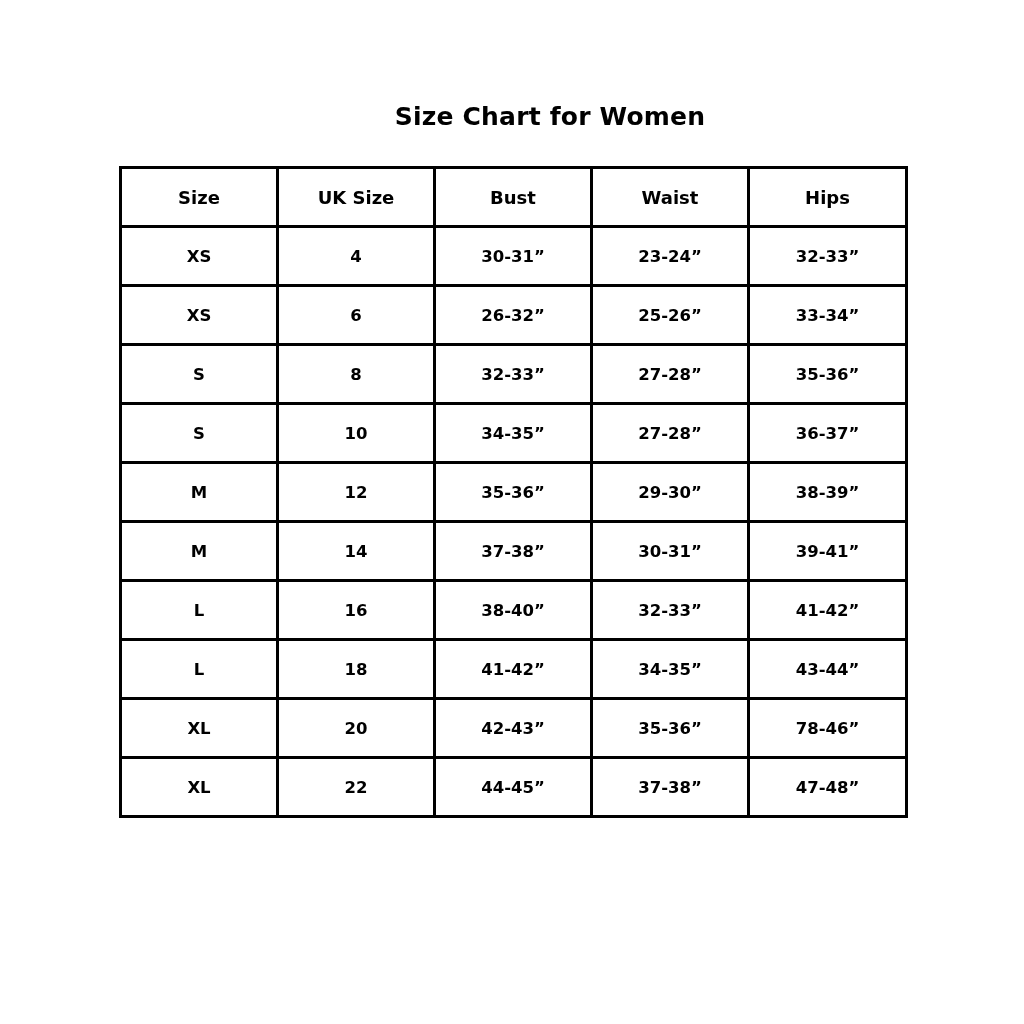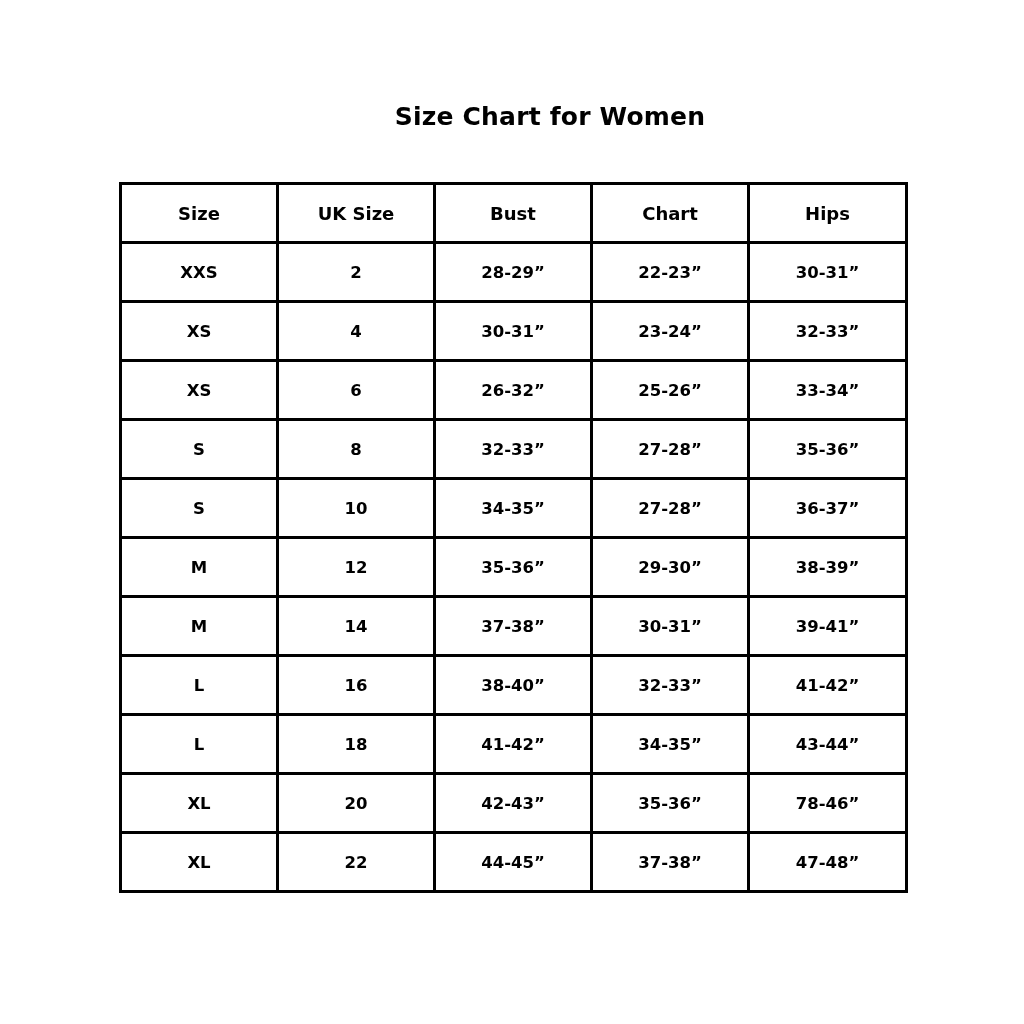--- a/index.html
+++ b/index.html
@@ -34,21 +34,20 @@
   .table-wrap {
     position: absolute;
     top: 166px;
     left: 119px;
     width: 786px;
   }
   table.size-chart {
     border-collapse: collapse;
     width: 786px;
     table-layout: fixed;
-    margin-top: 16px;
   }
   table.size-chart td,
   table.size-chart th {
     border: 3px solid #000000;
     text-align: center;
     vertical-align: middle;
     font-size: 16.5px;
     font-weight: bold;
     padding: 0;
     height: 56px;
@@ -77,32 +76,25 @@
           <col class="c1">
           <col class="c2">
           <col class="c3">
           <col class="c4">
       </colgroup>
       <thead>
         <tr>
           <th>Size</th>
           <th>UK Size</th>
           <th>Bust</th>
-          <th>Chart</th>
+          <th>Waist</th>
           <th>Hips</th>
         </tr>
       </thead>
       <tbody>
-        <tr>
-          <td>XXS</td>
-          <td>2</td>
-          <td>28-29”</td>
-          <td>22-23”</td>
-          <td>30-31”</td>
-        </tr>
         <tr>
           <td>XS</td>
           <td>4</td>
           <td>30-31”</td>
           <td>23-24”</td>
           <td>32-33”</td>
         </tr>
         <tr>
           <td>XS</td>
           <td>6</td>

